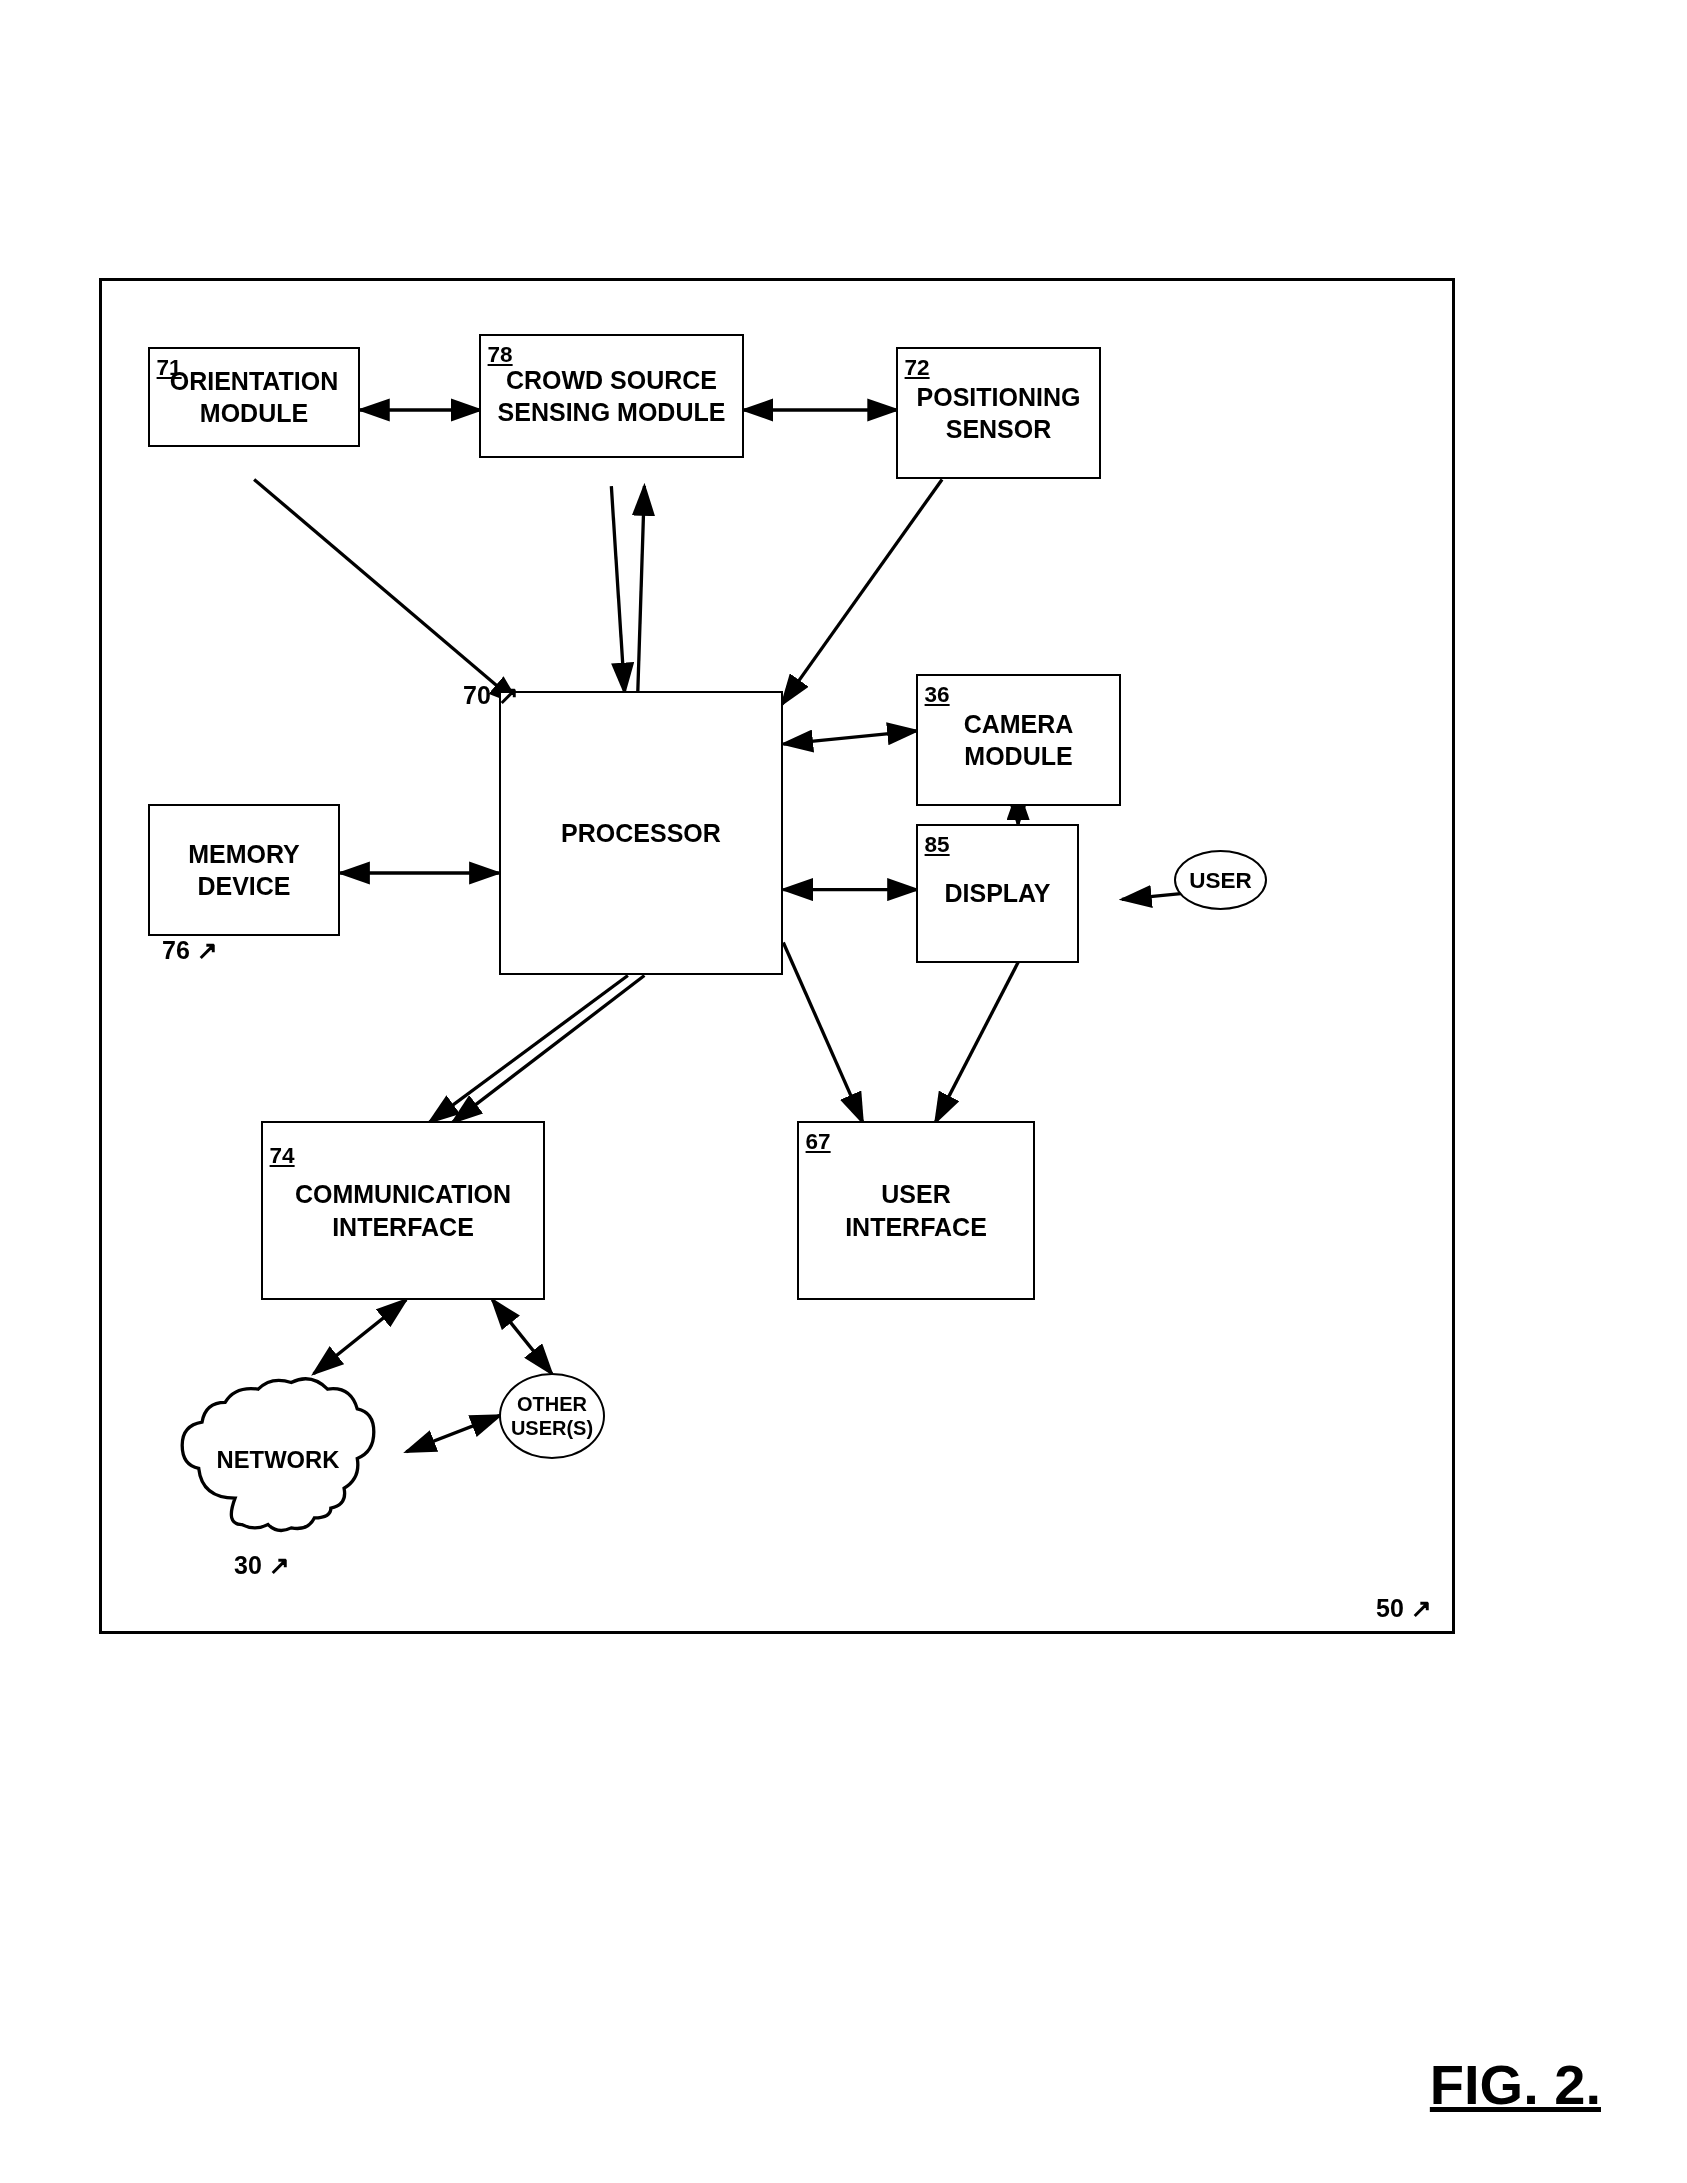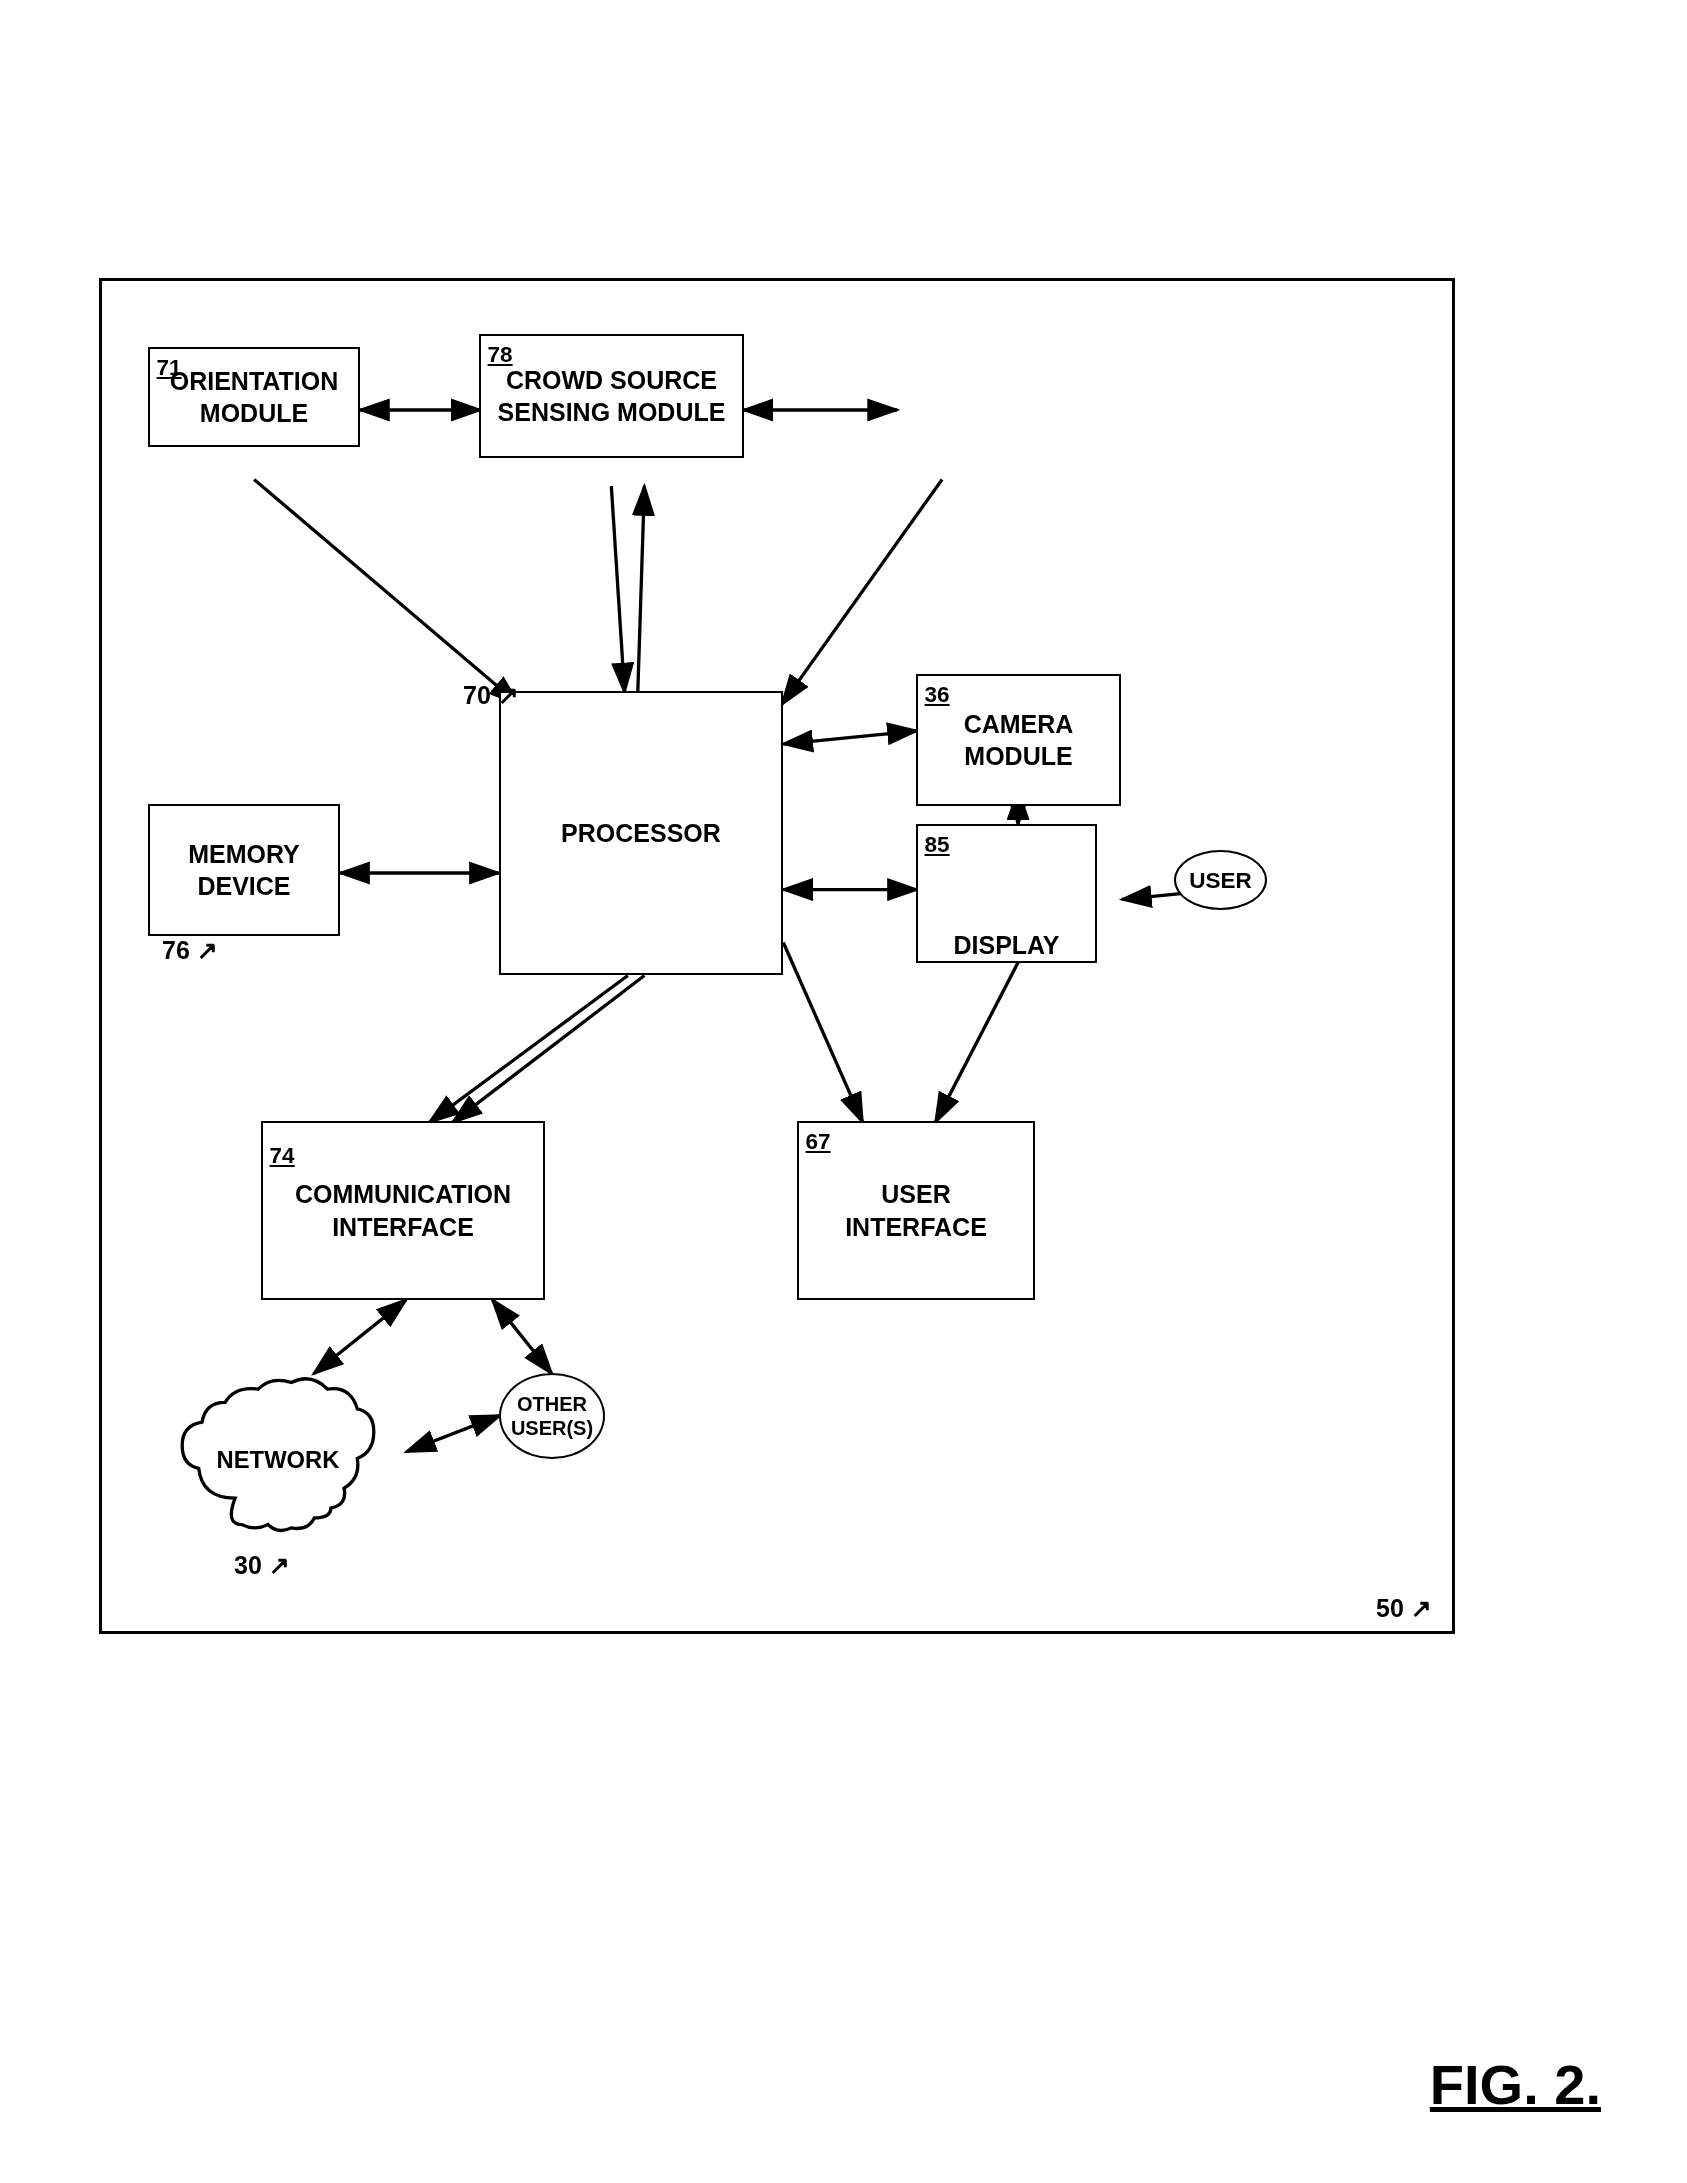--- a/index.html
+++ b/index.html
@@ -91,23 +91,22 @@
       top: 393px;
       left: 814px;
       width: 205px;
       height: 132px;
     }
 
     
     .display-box {
       top: 543px;
       left: 814px;
-      width: 181px;
+      width: 163px;
       height: 139px;
-      justify-content: flex-end;
     }
 
     
     .memory-box {
       top: 523px;
       left: 46px;
       width: 192px;
       height: 132px;
     }
 
@@ -245,20 +244,24 @@
     <div class="block orientation-box">
       <span class="ref-num">71</span>
       <span>ORIENTATION<br>MODULE</span>
     </div>
 
     <div class="block crowd-box">
       <span class="ref-num">78</span>
       <span>CROWD SOURCE<br>SENSING MODULE</span>
     </div>
 
+    <div class="block positioning-box">
+      <span class="ref-num">72</span>
+      <span>POSITIONING<br>SENSOR</span>
+    </div>
 
     <div class="block processor-box">
       <span>PROCESSOR</span>
     </div>
 
     <div class="block camera-box">
       <span class="ref-num">36</span>
       <span>CAMERA<br>MODULE</span>
     </div>
 

